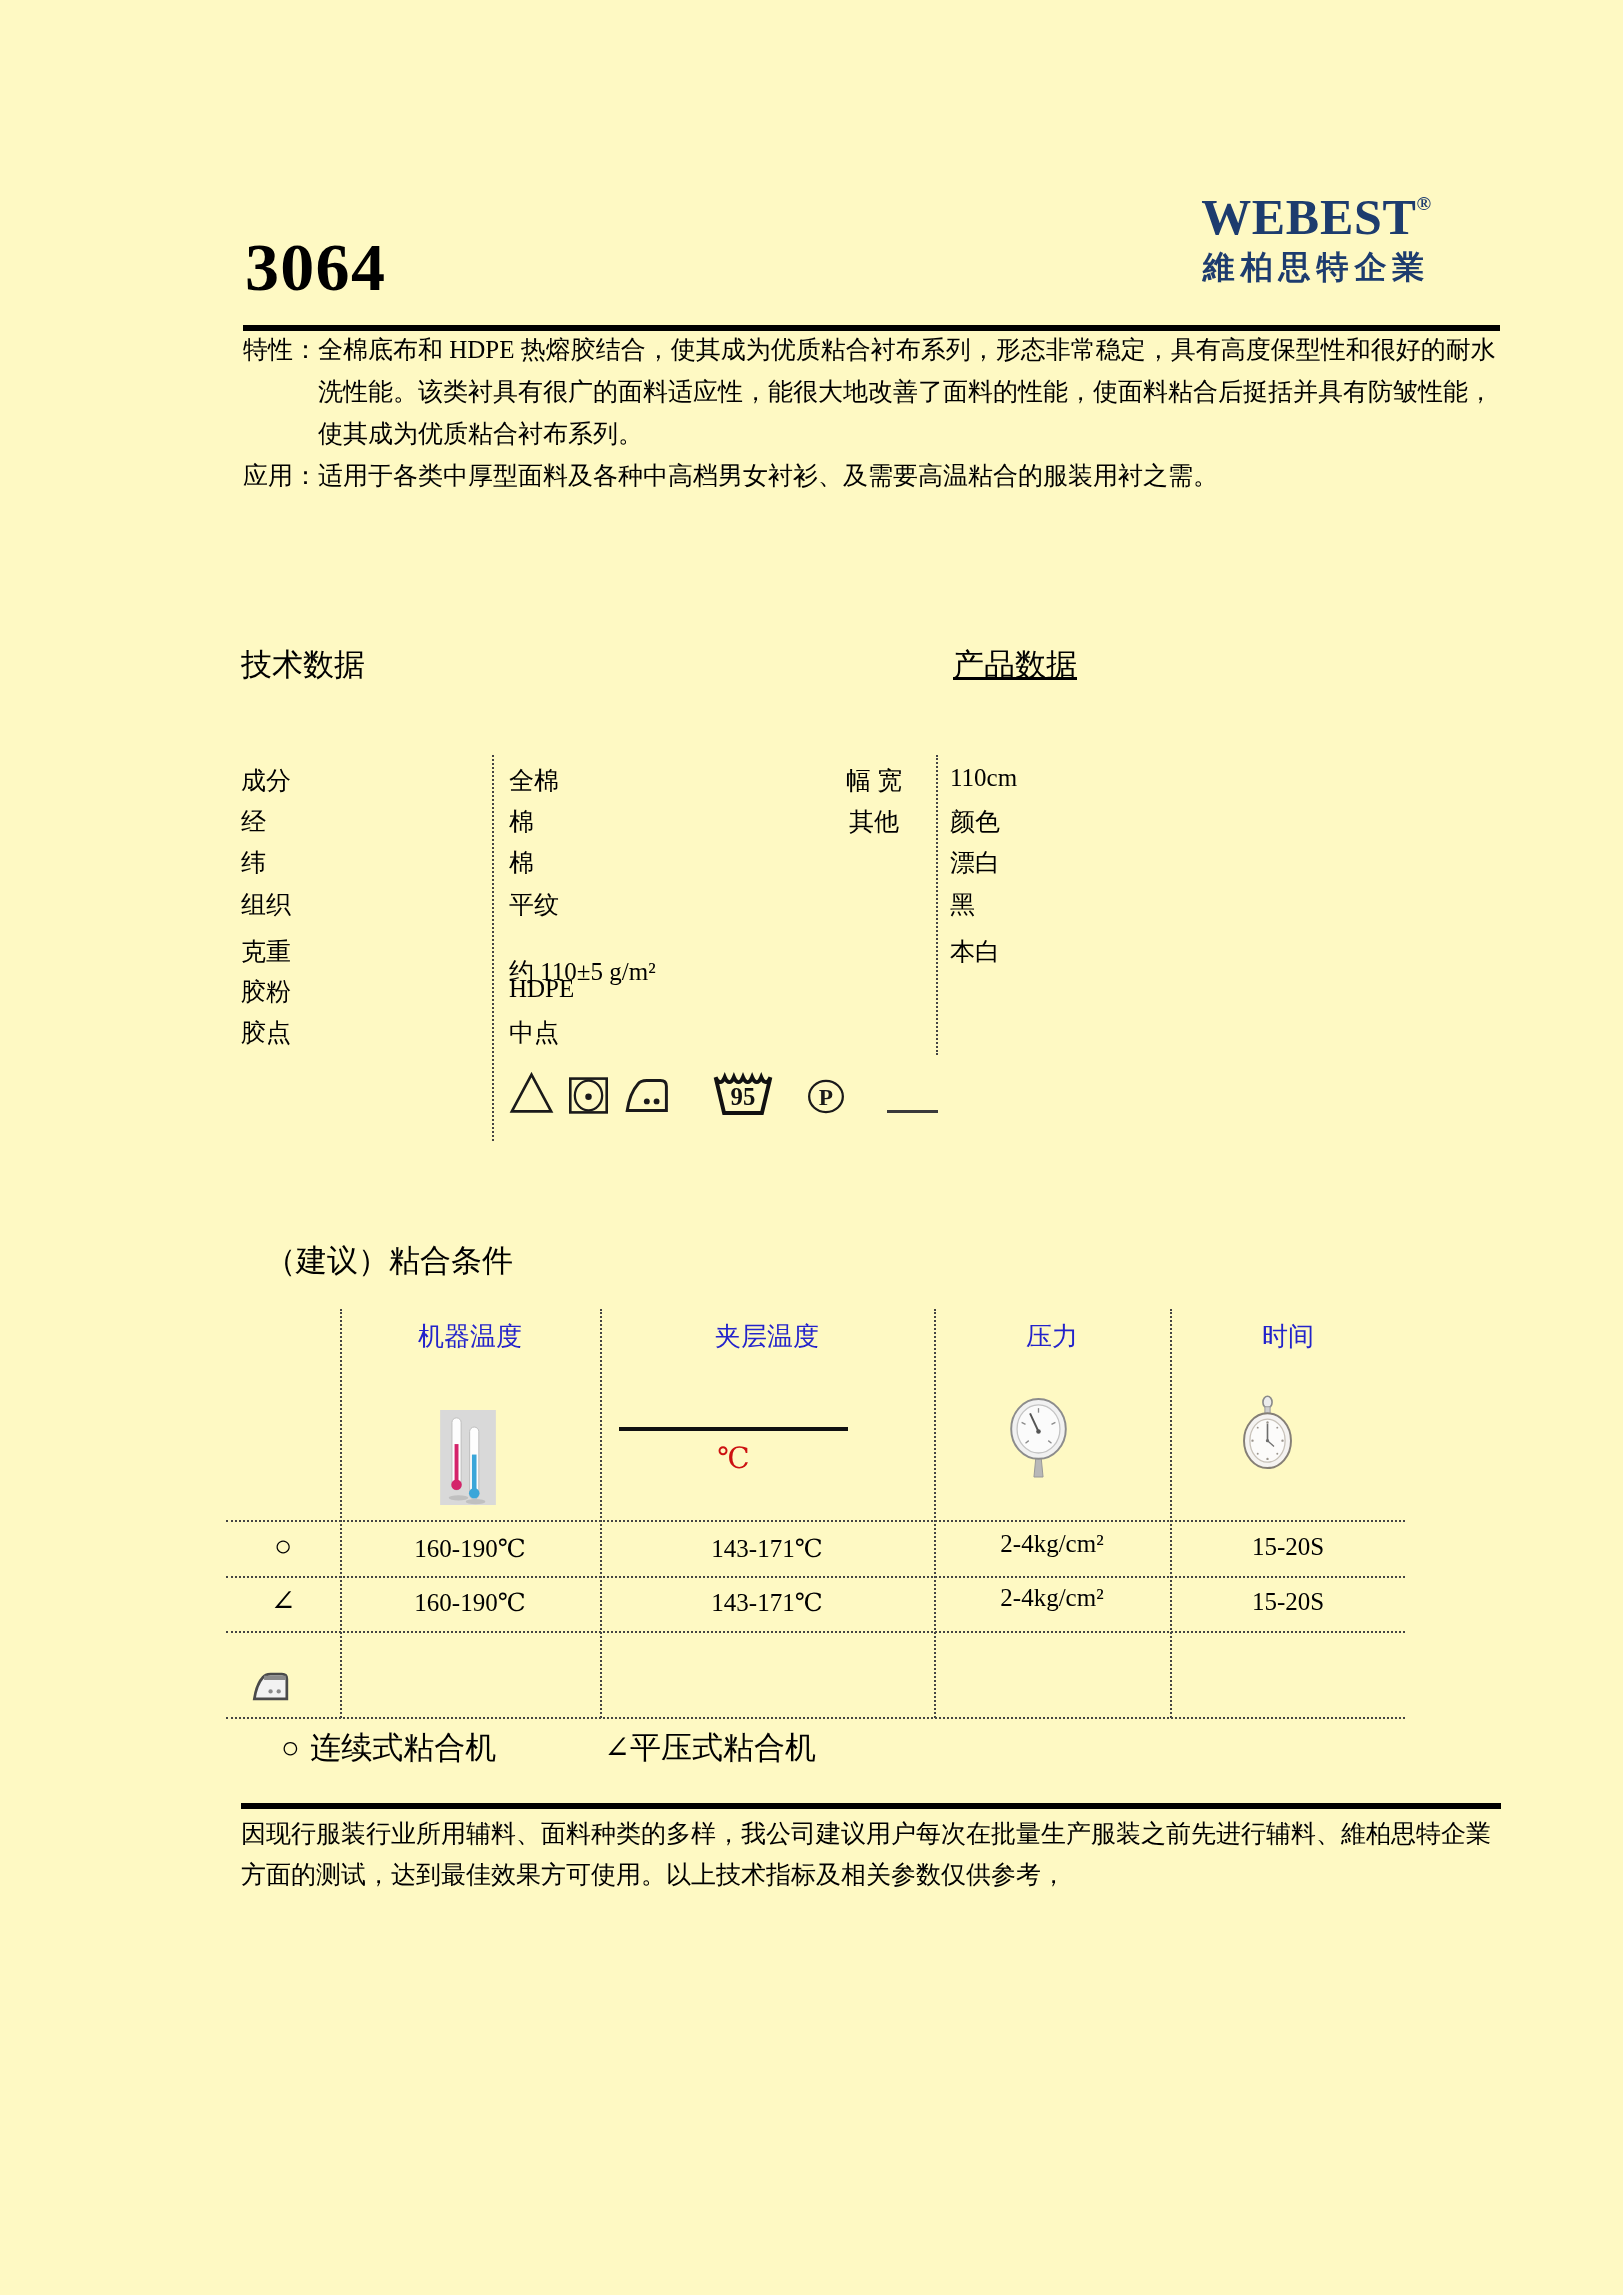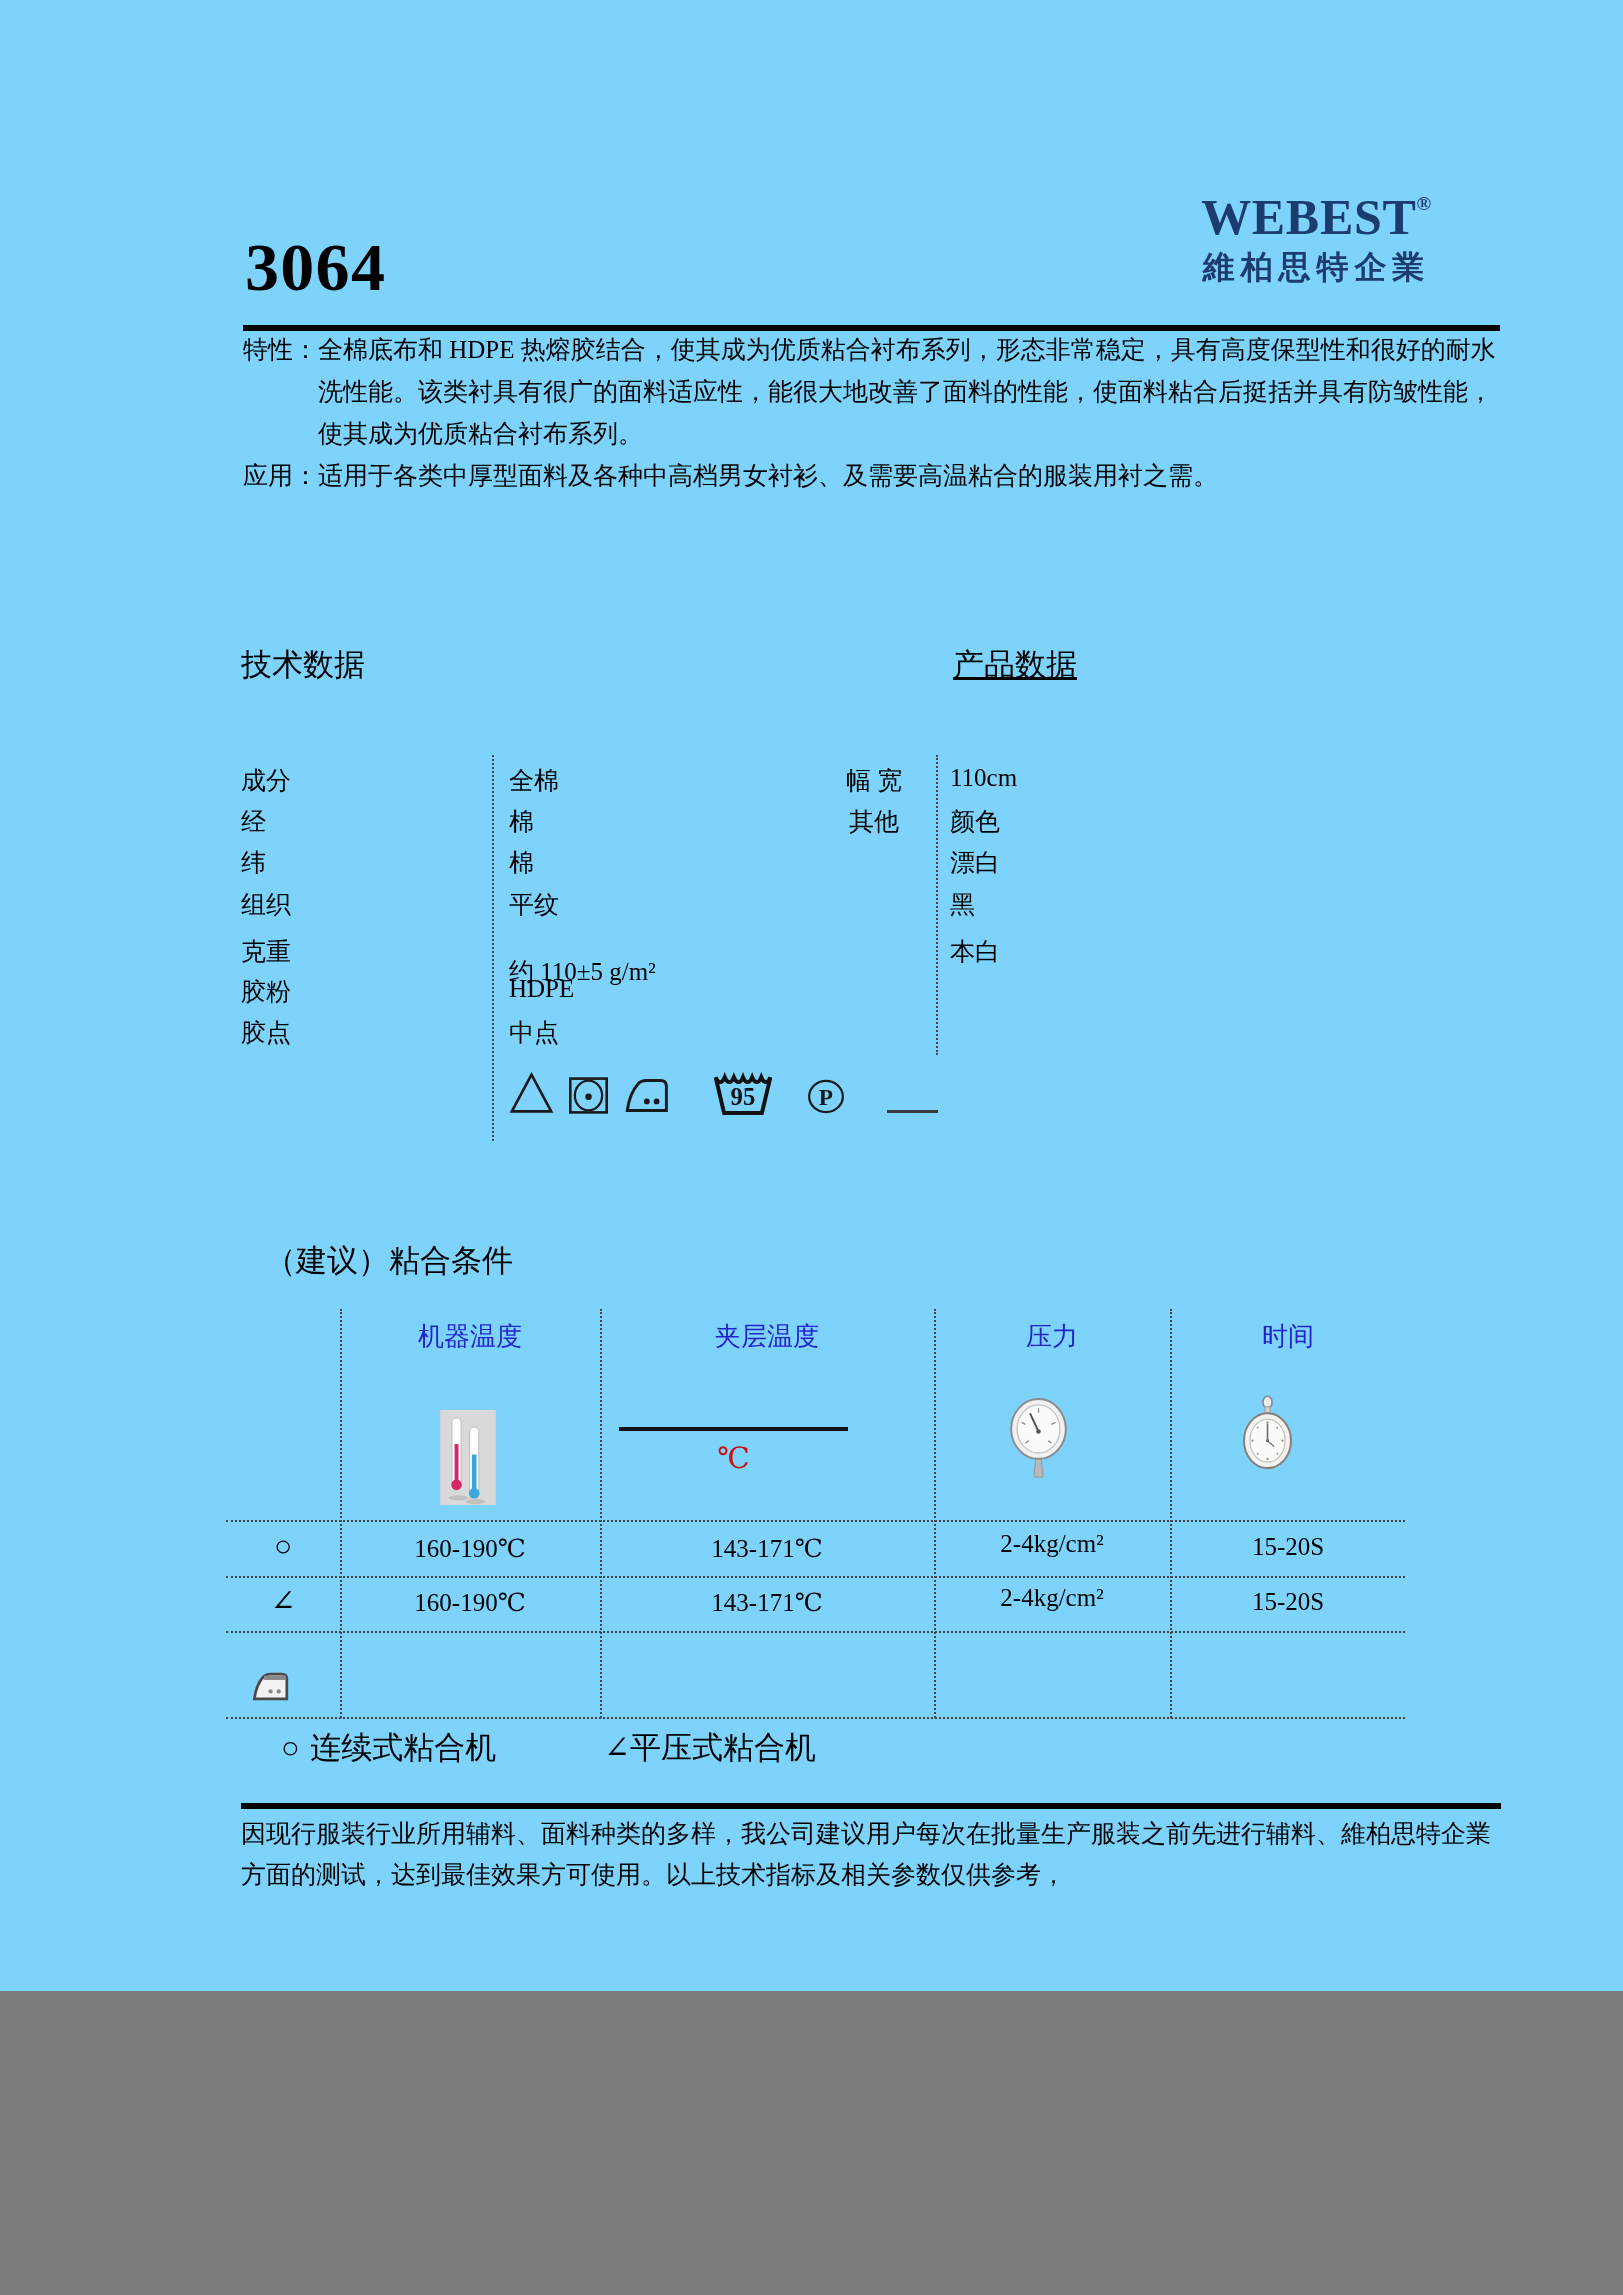--- a/index.html
+++ b/index.html
@@ -2,21 +2,21 @@
 <html style="--logo-navy: #1d3c6e; --header-blue: #2323cb; --celsius-red: #cc1111;font-size:10.5px"><head>
 <meta charset="utf-8">
 <style>
   :root{
     --logo-navy:#1d3c6e;
     --header-blue:#2323cb;
     --celsius-red:#cc1111;
   }
   html,body{margin:0;padding:0;background:#7a7a7a;}
   .page{
-    position:relative;width:1623px;height:1991px;background:#7dd3fc;
+    position:relative;width:1623px;height:2295px;background:#fef9c3;
     font-family:"Liberation Serif","DejaVu Serif",serif;color:#000;overflow:hidden;
   }
   .abs{position:absolute;}
   
   .title{left:245px;top:233px;font-size:68px;font-weight:bold;letter-spacing:1.3px;line-height:1;}
   .logo{left:1191px;top:192px;width:251px;text-align:center;}
   .logo-en{font-size:50px;font-weight:bold;color:var(--logo-navy);line-height:1;white-space:nowrap;letter-spacing:0.7px;}
   .logo-en sup{font-size:19.6px;vertical-align:23.6px;font-weight:bold;}
   .logo-cn{font-size:32px;font-weight:bold;color:var(--logo-navy);letter-spacing:5.9px;margin-top:3.9px;white-space:nowrap;}
   .rule{background:#000;}

